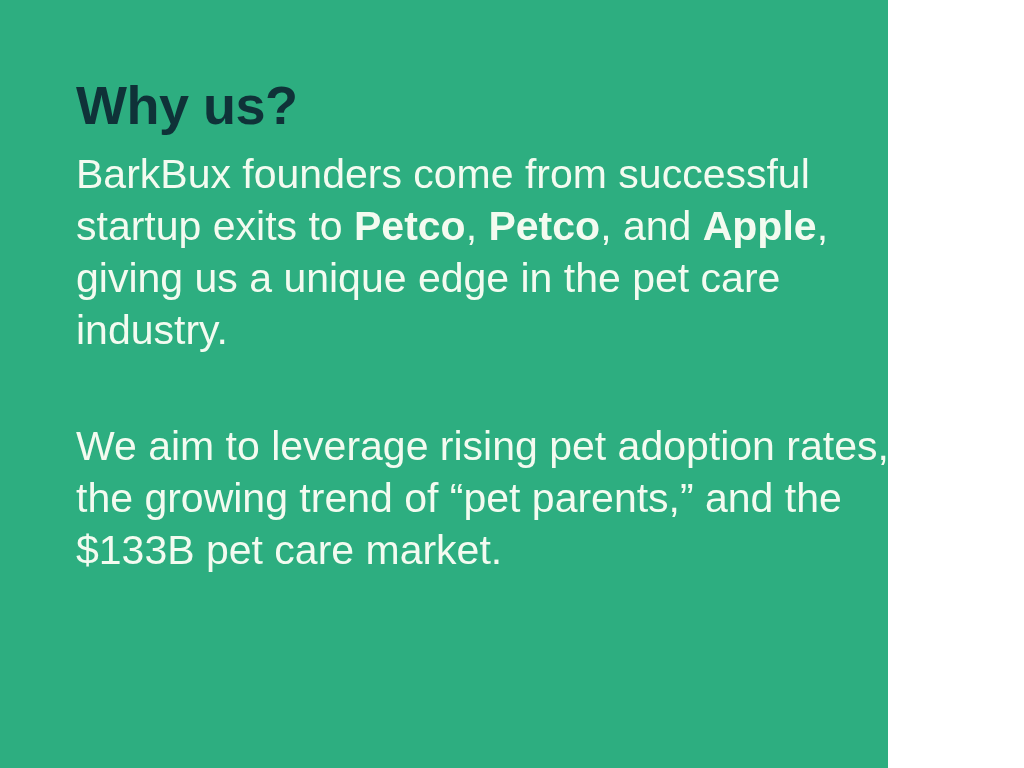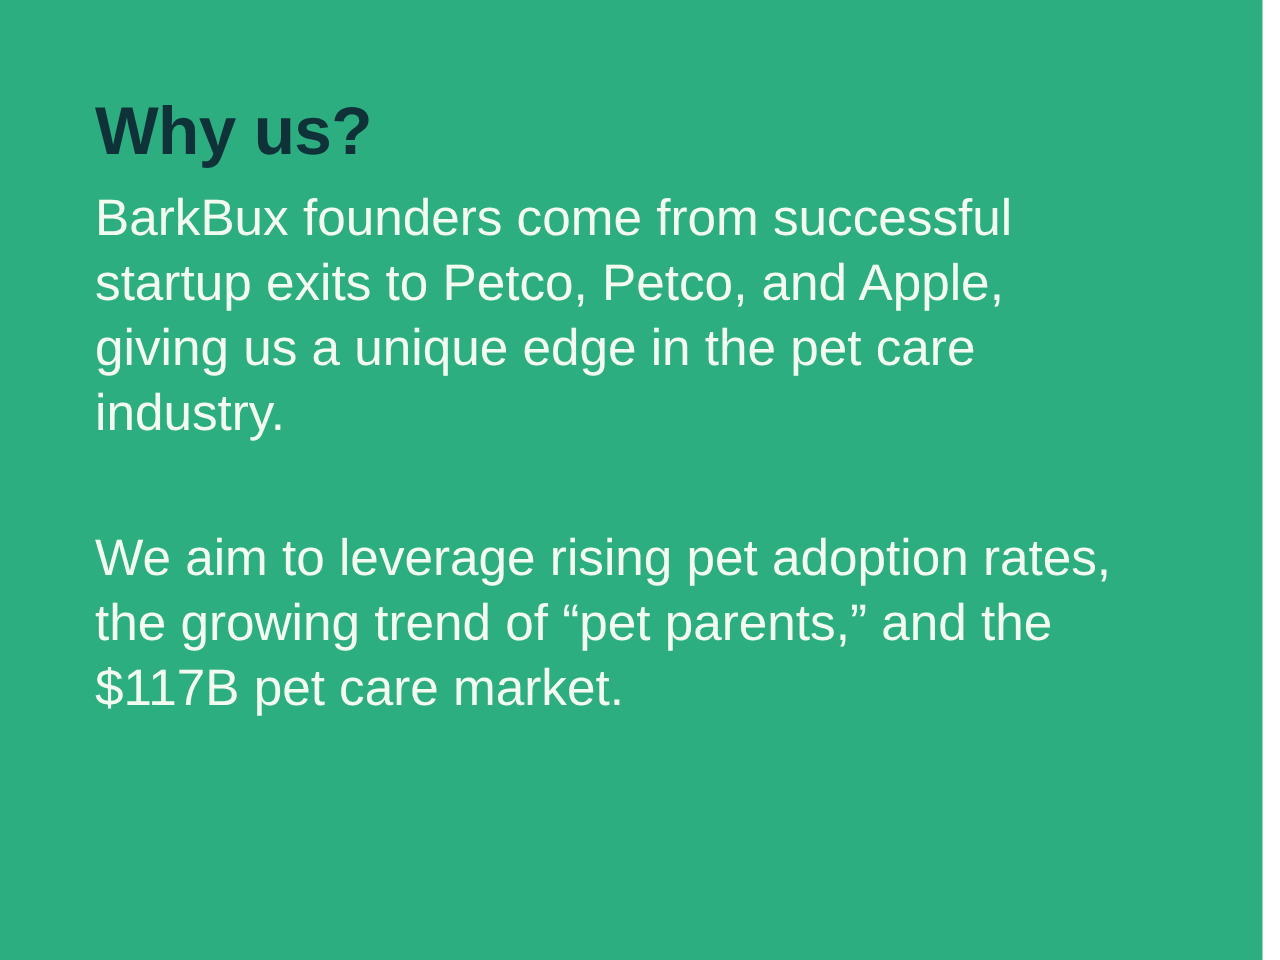--- a/index.html
+++ b/index.html
@@ -10,21 +10,21 @@
 
   body {
     width: 1024px;
     height: 768px;
     overflow: hidden;
     font-family: "Liberation Sans", sans-serif;
   }
 
   #slide {
     position: relative;
-    width: 1010px;
+    width: 888px;
     height: 768px;
     box-sizing: border-box;
     background: #2DAE80;
     padding: 76px 70px 0 76px;
   }
 
   .section {
     width: 860px;
   }
 
@@ -44,21 +44,21 @@
     font-weight: normal;
     font-size: 41px;
     line-height: 52px;
     color: #F3FBF0;
     margin: 0;
     max-width: 845px;
   }
 
   .section-body b,
   .emph {
-    font-weight: normal;
+    font-weight: bold;
     color: #F3FBF0;
     margin-top: 43px;
   }
 
   #section-why-now {
     margin-top: 64px;
   }
 
   #section-why-now .section-heading {
     margin-bottom: 16px;
@@ -68,16 +68,16 @@
 <body>
 
 <div id="slide" style="background: rgb(45, 174, 128);">
 
   <section class="section" id="section-why-us">
     <h1 class="section-heading" style="color: rgb(15, 50, 56);">Why us?</h1>
     <p class="section-body" style="color: rgb(243, 251, 240);"><span>BarkBux founders come from successful startup exits to </span><b class="emph">Petco</b><span>, </span><b class="emph">Petco</b><span>, and </span><b class="emph">Apple</b><span>, giving us a unique edge in the pet care industry.</span></p>
   </section>
 
   <section class="section" id="section-why-now">
-    <p class="section-body" style="color: rgb(243, 251, 240);"><span>We aim to leverage rising pet adoption rates, the growing trend of “pet parents,” and the $117B pet care market.</span></p>
+    <p class="section-body" style="color: rgb(243, 251, 240);"><span>We aim to leverage rising pet adoption rates, the growing trend of “pet parents,” and the $133B pet care market.</span></p>
   </section>
 
 </div>
 
 </body></html>

